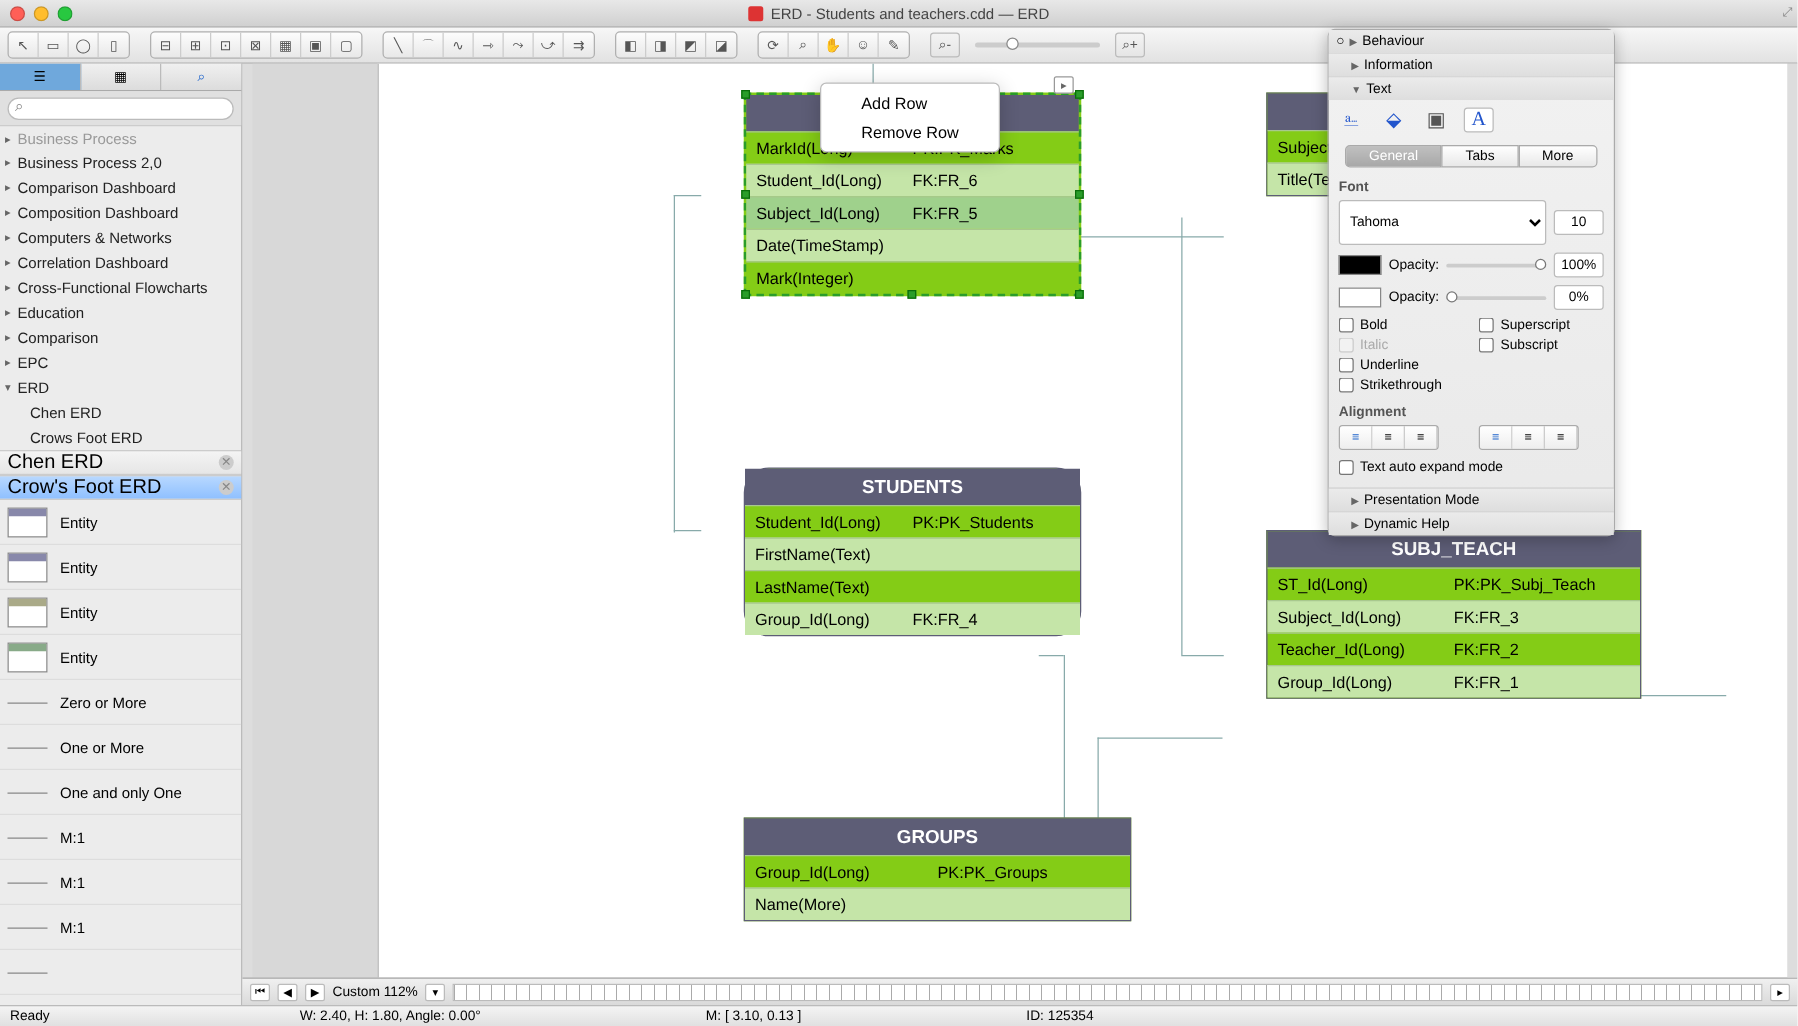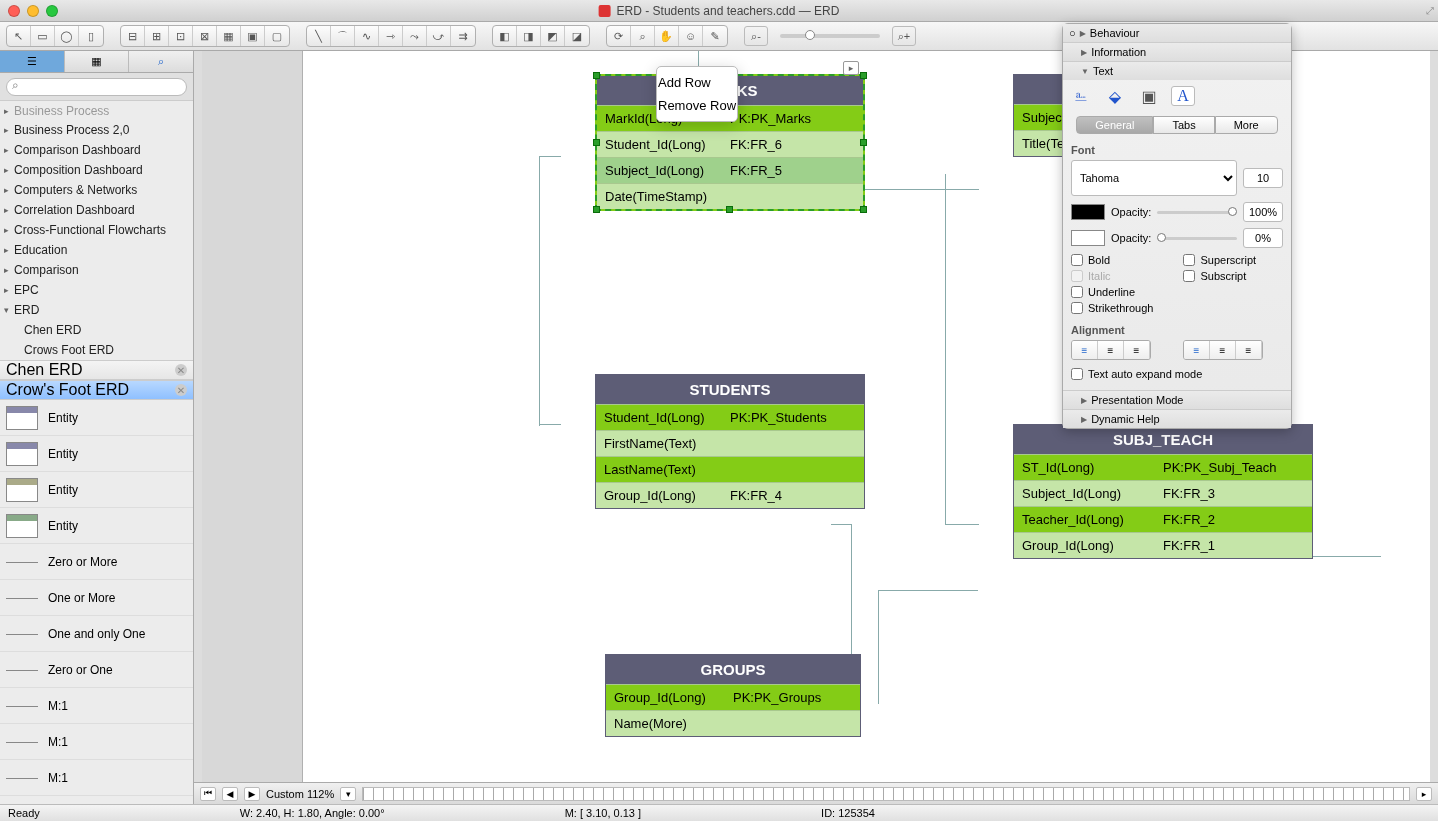--- a/index.html
+++ b/index.html
@@ -63,21 +63,21 @@
 .etable .ehdr { background:#5d5d76; color:#fff; font-weight:bold; text-align:center; padding:6px 4px; font-size:15px; }
 .etable .erow { display:flex; padding:5px 8px; border-top:1px solid #a8c88e; }
 .etable .erow:nth-child(odd) { background:#c5e5a8; }
 .etable .erow .c1 { flex:1; }
 .etable .erow .c2 { flex:1; }
 .etable.selected { border:2px dashed #2a9d2a; }
 .sel-handle { width:7px; height:7px; background:#2a9d2a; border:1px solid #0a6d0a; position:absolute; }
 
 
 .ctxmenu { position:absolute; background:#fff; border:1px solid #bbb; border-radius:5px; box-shadow:0 4px 16px rgba(0,0,0,0.2); padding:4px 0; z-index:50; }
-.ctxmenu .mi { padding:4px 1px; font-size:13px; cursor:pointer; }
+.ctxmenu .mi { padding:4px 32px; font-size:13px; cursor:pointer; }
 .smart-btn { position:absolute; width:16px; height:14px; background:#fff; border:1px solid #999; border-radius:2px; font-size:9px; display:flex; align-items:center; justify-content:center; color:#666; }
 
 
 .conn-line { position:absolute; background:#8aa; }
 .conn-line.h { height:1px; }
 .conn-line.v { width:1px; }
 
 
 .inspector { position:absolute; right:0; top:22px; width:230px; background:linear-gradient(#f2f2f2,#e9e9e9); border:1px solid #aaa; border-radius:6px; box-shadow:0 3px 12px rgba(0,0,0,0.25); z-index:100; font-size:11px; }
 .ins-section { border-bottom:1px solid #ccc; }
@@ -284,24 +284,20 @@
     <div class="shape-item">
         <div class="shape-thumb conn"></div>
         <span>One or More</span>
       </div>
     <div class="shape-item">
         <div class="shape-thumb conn"></div>
         <span>One and only One</span>
       </div>
     <div class="shape-item">
         <div class="shape-thumb conn"></div>
-        <span>Zero or One</span>
-      </div>
-    <div class="shape-item">
-        <div class="shape-thumb conn"></div>
         <span>M:1</span>
       </div>
     <div class="shape-item">
         <div class="shape-thumb conn"></div>
         <span>M:1</span>
       </div>
     <div class="shape-item">
         <div class="shape-thumb conn"></div>
         <span>M:1</span>
       </div>
@@ -340,20 +336,24 @@
             <span class="c2">FK:FR_6</span>
           </div>
         <div class="erow" style="background:#9fd18c;">
             <span class="c1">Subject_Id(Long)</span>
             <span class="c2">FK:FR_5</span>
           </div>
         <div class="erow">
             <span class="c1">Date(TimeStamp)</span>
             <span class="c2"></span>
           </div>
+        <div class="erow">
+            <span class="c1">Mark(Integer)</span>
+            <span class="c2"></span>
+          </div>
         <div class="sel-handle" style="left:-4px;top:-4px;"></div>
         <div class="sel-handle" style="right:-4px;top:-4px;"></div>
         <div class="sel-handle" style="left:-4px;bottom:-4px;"></div>
         <div class="sel-handle" style="right:-4px;bottom:-4px;"></div>
         <div class="sel-handle" style="left:50%;top:-4px;margin-left:-4px;"></div>
         <div class="sel-handle" style="left:50%;bottom:-4px;margin-left:-4px;"></div>
         <div class="sel-handle" style="left:-4px;top:50%;margin-top:-4px;"></div>
         <div class="sel-handle" style="right:-4px;top:50%;margin-top:-4px;"></div>
       </div>
       <div class="smart-btn" style="left:540px; top:15px;">▸</div>
@@ -363,21 +363,21 @@
         <div class="erow">
             <span class="c1">Subject_Id(Long)</span>
             <span class="c2">PK:PK_Subjects</span>
           </div>
         <div class="erow">
             <span class="c1">Title(Text)</span>
             <span class="c2"></span>
           </div>
       </div>
 
-      <div class="etable" style="left:258px; top:328px; width:270px;">
+      <div class="etable" style="left:258px; top:328px; width:270px;border-radius:20px;">
         <div class="ehdr">STUDENTS</div>
         <div class="erow">
             <span class="c1">Student_Id(Long)</span>
             <span class="c2">PK:PK_Students</span>
           </div>
         <div class="erow">
             <span class="c1">FirstName(Text)</span>
             <span class="c2"></span>
           </div>
         <div class="erow">
@@ -416,21 +416,21 @@
             <span class="c1">d(Long)</span>
           </div>
         <div class="erow">
             <span class="c1">Text)</span>
           </div>
         <div class="erow">
             <span class="c1">LastName(Text)</span>
           </div>
       </div>
 
-      <div class="etable" style="left:268px; top:608px; width:256px;">
+      <div class="etable" style="left:258px; top:608px; width:310px;">
         <div class="ehdr">GROUPS</div>
         <div class="erow">
             <span class="c1">Group_Id(Long)</span>
             <span class="c2">PK:PK_Groups</span>
           </div>
         <div class="erow">
             <span class="c1">Name(More)</span>
             <span class="c2"></span>
           </div>
       </div>

